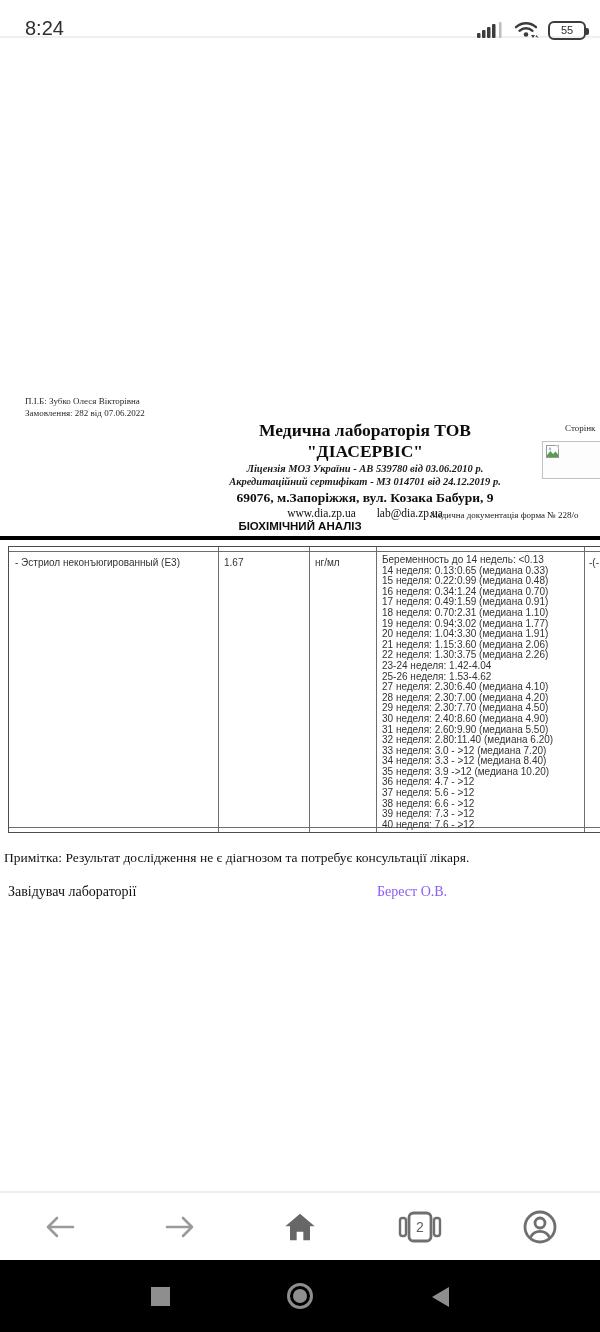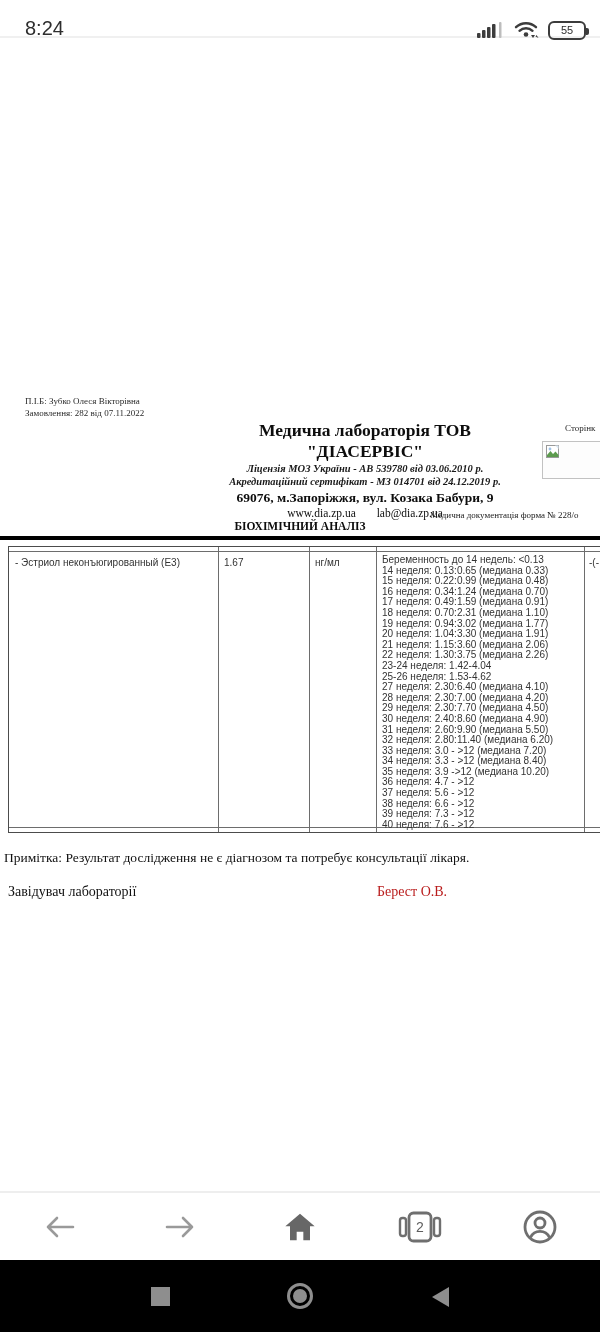--- a/index.html
+++ b/index.html
@@ -27,39 +27,39 @@
   .patient-block { position:absolute; left:25px; top:337px; font-family:"Liberation Serif", serif; font-size:9px; line-height:12px; color:#2a2a2a; }
   .page-label { position:absolute; left:565px; top:365px; font-family:"Liberation Serif", serif; font-size:9px; color:#2a2a2a; white-space:nowrap; }
   .doc-header { position:absolute; left:130px; top:362px; width:470px; text-align:center; font-family:"Liberation Serif", serif; color:#0d0d0d; }
   .doc-title { font-size:17.5px; font-weight:bold; line-height:21px; }
   .doc-license { font-size:10.5px; font-style:italic; font-weight:600; line-height:13px; color:#1a1a1a; }
   .doc-license:first-of-type { margin-top:2px; }
   .doc-address { font-size:13.5px; font-weight:600; line-height:17px; margin-top:1px; }
   .doc-links { font-size:11.5px; font-weight:normal; line-height:14px; }
   .doc-links span { margin:0 9px; }
   .form-label { position:absolute; left:430px; top:452px; font-family:"Liberation Serif", serif; font-size:9px; color:#1a1a1a; white-space:nowrap; }
-  .section-title { position:absolute; left:0; top:462px; width:600px; text-align:center; font-family:Liberation Serif, serif; font-size:11.5px; font-weight:bold; color:#0d0d0d; }
+  .section-title { position:absolute; left:0; top:462px; width:600px; text-align:center; font-family:Liberation Sans, sans-serif; font-size:11.5px; font-weight:bold; color:#0d0d0d; }
   .img-placeholder { position:absolute; left:542px; top:383px; width:70px; height:38px; border:1px solid #c2c2c2; background:#fdfdfd; }
   .thick-rule { position:absolute; left:0; top:478px; width:600px; height:4px; background:#000; }
   
   .lab-table { position:absolute; left:8px; top:488px; width:640px; height:287px; border:1px solid #4c4c4c; background:#fff; }
   .v-div { position:absolute; top:0; bottom:0; width:1px; background:#6d6d6d; }
   .h-div-top { position:absolute; left:0; right:0; top:4px; height:1px; background:#6d6d6d; }
   .h-div-bottom { position:absolute; left:0; right:0; bottom:4px; height:1px; background:#6d6d6d; }
   .cell { position:absolute; font-size:10px; color:#333; }
   .cell-test   { left:6px;  top:10px; width:198px; }
   .cell-result { left:215px; top:10px; }
   .cell-units  { left:306px; top:10px; }
   .cell-ref    { left:373px; top:8px; width:202px; }
   .cell-flag   { left:580px; top:10px; white-space:nowrap; }
   .ref-line { font-size:10px; line-height:10.6px; color:#333; white-space:nowrap; }
   
   .doc-note { position:absolute; left:4px; top:792px; font-family:"Liberation Serif", serif; font-size:13.5px; color:#111; }
   .sig-role { position:absolute; left:8px; top:826px; font-family:"Liberation Serif", serif; font-size:14px; color:#111; }
-  .sig-name { position:absolute; left:377px; top:826px; font-family:"Liberation Serif", serif; font-size:14px; color:#b91c1c; }
+  .sig-name { position:absolute; left:377px; top:826px; font-family:"Liberation Serif", serif; font-size:14px; color:#8b5cf6; }
   
   .browser-nav {
     position:absolute; left:0; top:1191px; width:600px; height:69px;
     background:#fff; border-top:2px solid #eeeeee;
     display:flex; align-items:center;
   }
   .nav-slot { flex:1; display:flex; align-items:center; justify-content:center; height:100%; }
   
   .system-nav { position:absolute; left:0; top:1260px; width:600px; height:72px; background:#000; }
   .sys-square { position:absolute; left:151px; top:27px; width:19px; height:19px; background:#8e8e8e; }
@@ -93,21 +93,21 @@
         <span class="pct">55</span>
         <span class="battery-nub"></span>
       </div>
     </div>
   </div>
 
   <div class="doc-viewport">
 
     <div class="patient-block">
       <div>П.І.Б: Зубко Олеся Вікторівна</div>
-      <div>Замовлення: 282 від 07.11.2022</div>
+      <div>Замовлення: 282 від 07.06.2022</div>
     </div>
 
     <div class="page-label">Сторінк</div>
 
     <div class="doc-header">
       <div class="doc-title">Медична лабораторія ТОВ</div>
       <div class="doc-title">"ДІАСЕРВІС"</div>
       <div class="doc-license">Ліцензія МОЗ України - АВ 539780 від 03.06.2010 р.</div>
       <div class="doc-license">Акредитаційний сертифікат - МЗ 014701 від 24.12.2019 р.</div>
       <div class="doc-address">69076, м.Запоріжжя, вул. Козака Бабури, 9</div>

